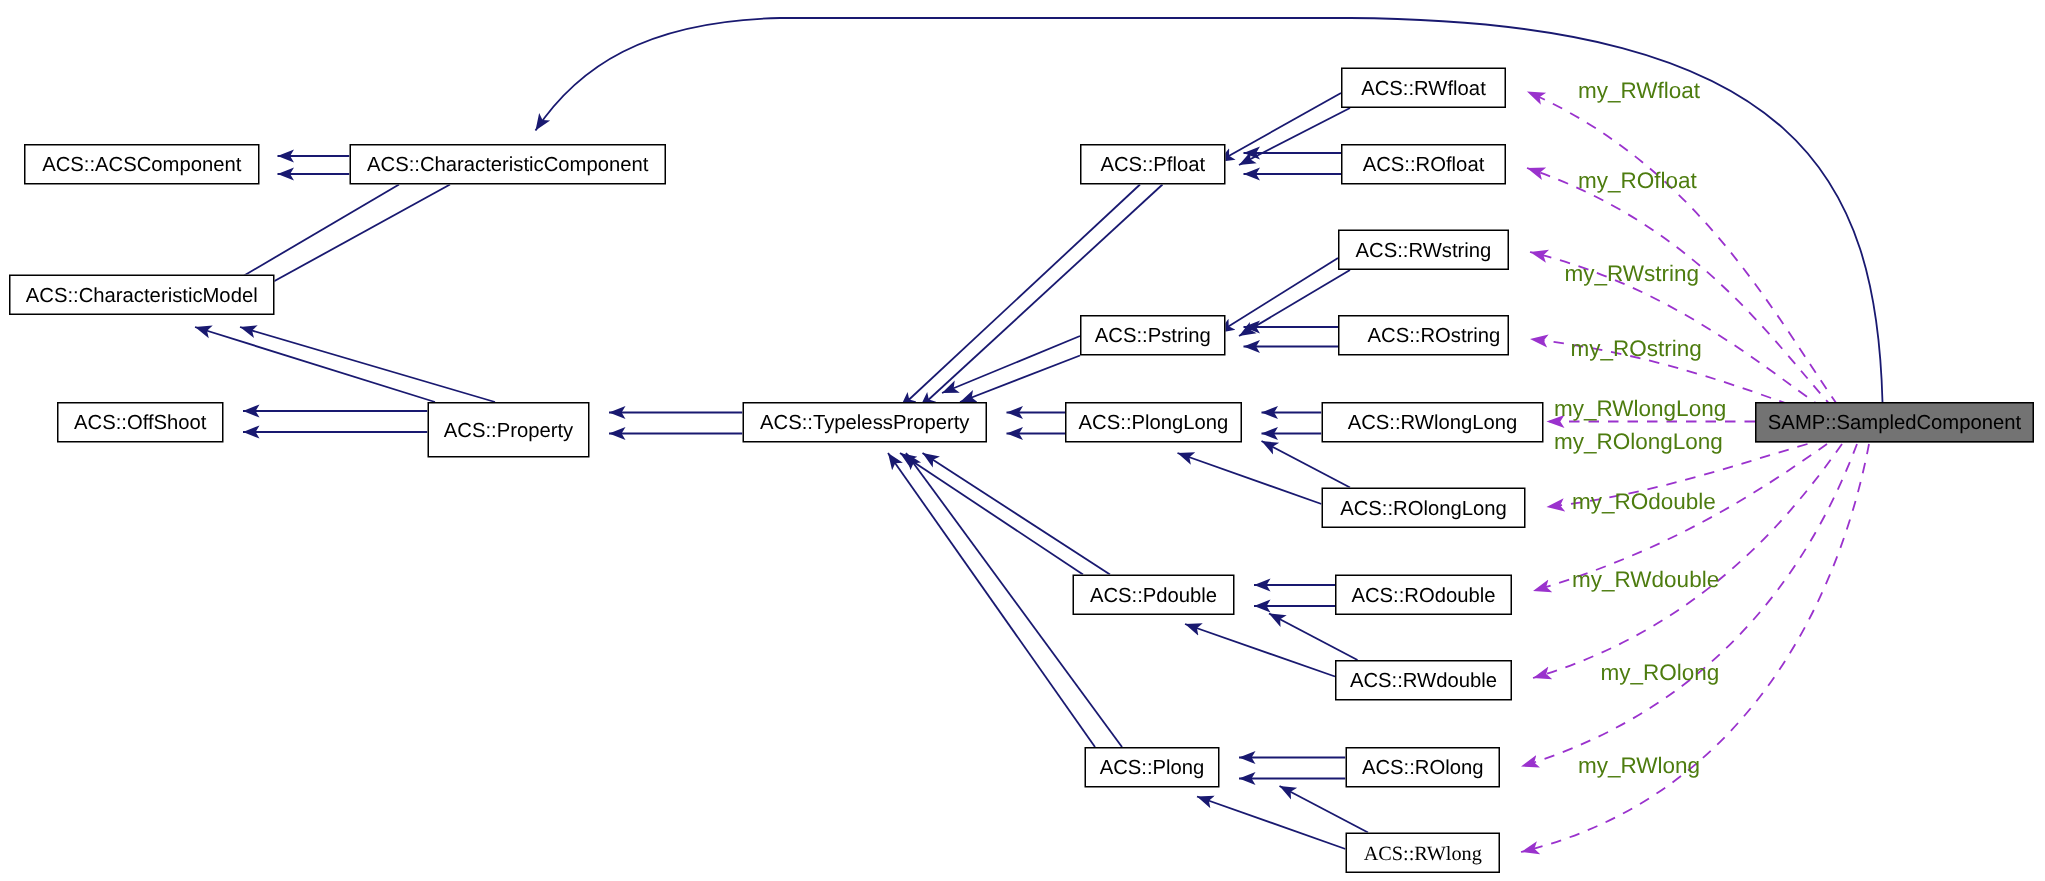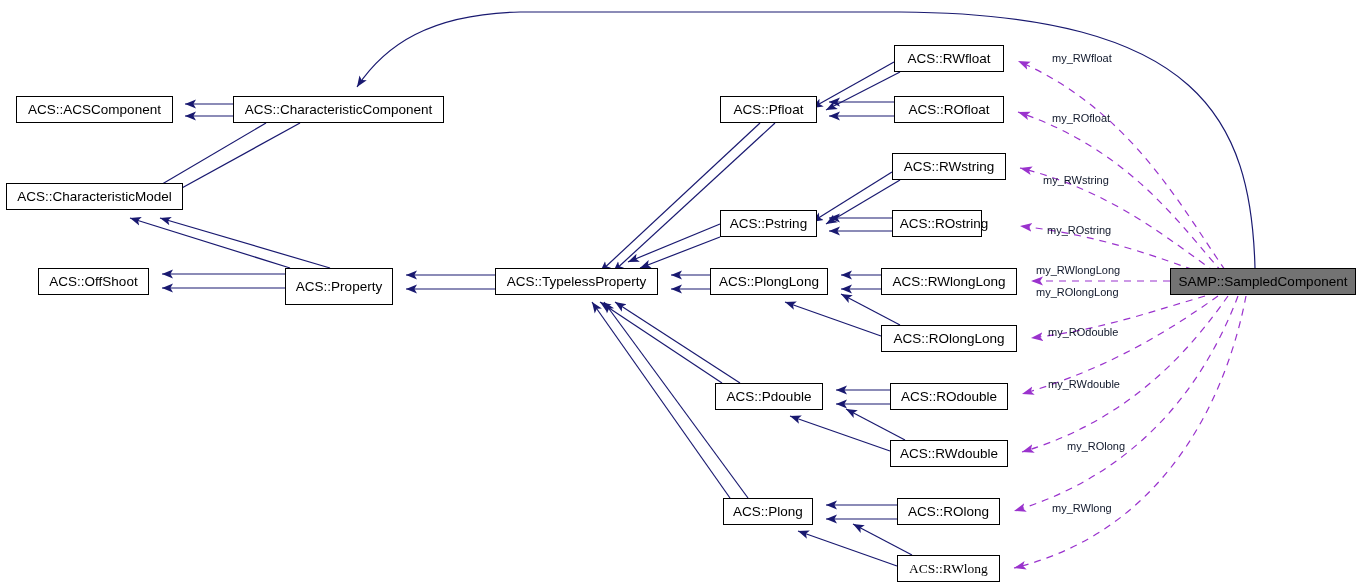--- a/index.html
+++ b/index.html
@@ -14,22 +14,22 @@
     display:flex;align-items:center;justify-content:center;
     font-size:13.5px;
     color:#000000;
     white-space:nowrap;
     letter-spacing:0px;
     line-height:1;
   }
   .node.root{background:#737373;}
   .edgelabel{
     position:absolute;
-    font-size:11px;
-    color:#0f172a;
+    font-size:15px;
+    color:#4d7c0f;
     white-space:nowrap;
     background:transparent;
     line-height:1;
   }
 </style>
 </head>
 <body>
 
 <div id="diagram">
 
@@ -135,27 +135,27 @@
     </div>
   <div class="node" style="left:894px;top:96px;width:110px;height:27px;">
       <span>ACS::ROfloat</span>
     </div>
   <div class="node" style="left:720px;top:210px;width:97px;height:27px;">
       <span>ACS::Pstring</span>
     </div>
   <div class="node" style="left:892px;top:153px;width:114px;height:27px;">
       <span>ACS::RWstring</span>
     </div>
-  <div class="node" style="left:892px;top:210px;width:90px;height:27px;padding-left:14px;">
+  <div class="node" style="left:892px;top:210px;width:114px;height:27px;padding-left:14px;">
       <span>ACS::ROstring</span>
     </div>
   <div class="node" style="left:710px;top:268px;width:118px;height:27px;">
       <span>ACS::PlongLong</span>
     </div>
-  <div class="node" style="left:881px;top:268px;width:136px;height:27px;">
+  <div class="node" style="left:881px;top:268px;width:148px;height:27px;">
       <span>ACS::RWlongLong</span>
     </div>
   <div class="node" style="left:881px;top:325px;width:136px;height:27px;">
       <span>ACS::ROlongLong</span>
     </div>
   <div class="node" style="left:715px;top:383px;width:108px;height:27px;">
       <span>ACS::Pdouble</span>
     </div>
   <div class="node" style="left:890px;top:383px;width:118px;height:27px;">
       <span>ACS::ROdouble</span>

